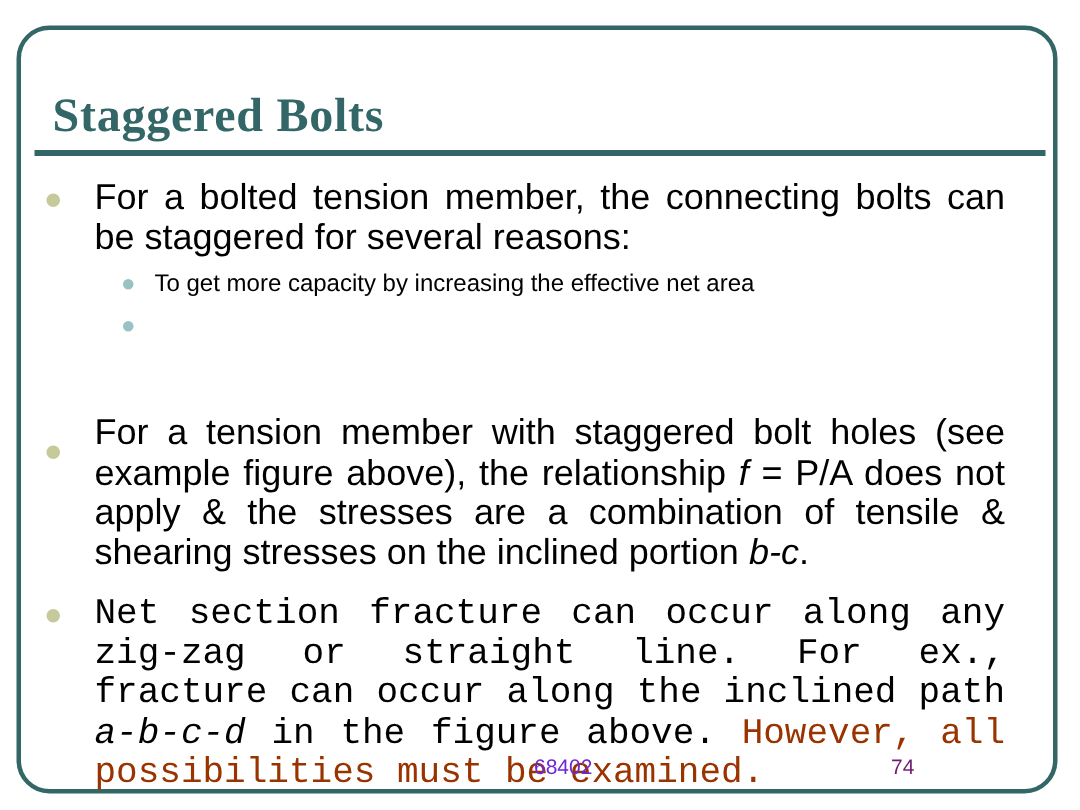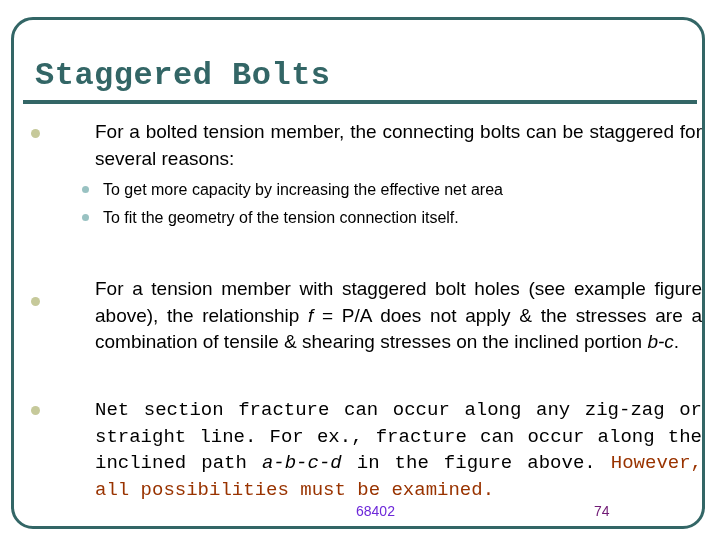--- a/index.html
+++ b/index.html
@@ -21,45 +21,44 @@
       width: 694px;
       height: 512px;
       border: 3px solid #336666;
       border-radius: 22px;
       box-sizing: border-box;
     }
     .title {
       position: absolute;
       left: 35px;
       top: 56px;
-      font-family: Liberation Mono, monospace;
+      font-family: Liberation Serif, serif;
       font-weight: bold;
       font-size: 32px;
       color: #336666;
       letter-spacing: 0.5px;
       margin: 0;
       line-height: 40px;
     }
     .title-rule {
       position: absolute;
       left: 23px;
       top: 100px;
       width: 674px;
       height: 4px;
       background: #336666;
     }
     .bullet-block {
       position: absolute;
       left: 63px;
       width: 607px;
-      font-size: 19px;
+      font-size: 24px;
       line-height: 26.5px;
       color: #000000;
       text-align: justify;
-      margin-left: 32px;
     }
     .bullet-dot {
       position: absolute;
       width: 9px;
       height: 9px;
       border-radius: 50%;
       background: #c6c99a;
     }
     .sub-list {
       position: absolute;
@@ -114,21 +113,20 @@
 <div class="bullet-dot" style="left:31px; top:129px;"></div>
 <div class="bullet-block" style="top:119px;">For a bolted tension member, the connecting bolts can be staggered for several reasons:</div>
 
 <div class="sub-list">
   <div class="sub-item">
     <span class="sub-dot"></span>
     <span>To get more capacity by increasing the effective net area</span>
   </div>
   <div class="sub-item">
     <span class="sub-dot"></span>
-    <span>To fit the geometry of the tension connection itself.</span>
   </div>
 </div>
 
 <div class="bullet-dot" style="left:31px; top:297px;"></div>
 <div class="bullet-block" style="top:276px;">
   <span>For a tension member with staggered bolt holes (see example figure above), the relationship </span><span class="ital">f</span><span> = P/A does not apply &amp; the stresses are a combination of tensile &amp; shearing stresses on the inclined portion </span><span class="ital">b-c</span><span>.</span>
 </div>
 
 <div class="bullet-dot" style="left:31px; top:406px;"></div>
 <div class="bullet-block" style="top:397px;font-family:Liberation Mono, monospace;">

